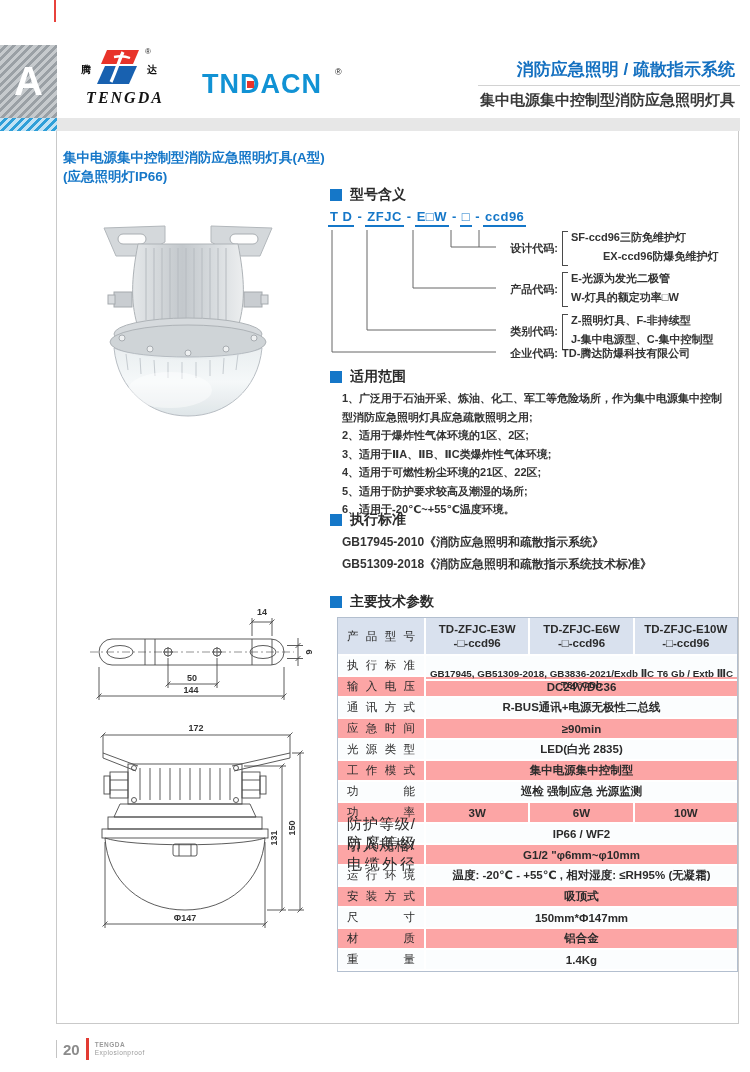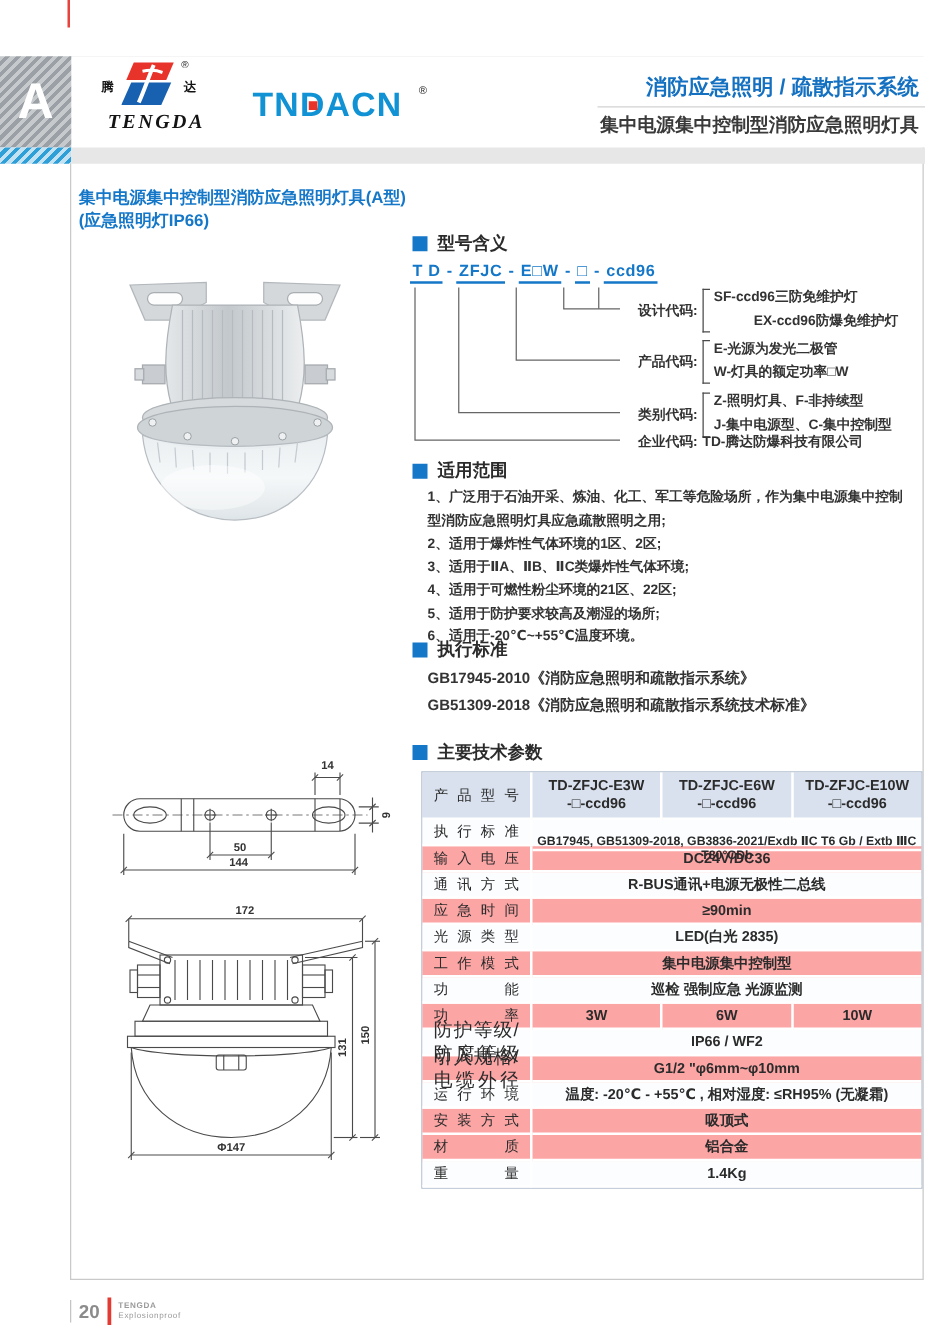--- a/index.html
+++ b/index.html
@@ -336,20 +336,26 @@
       <div class="t-cell t-label">
           <span class="jl">运行环境</span>
         </div>
       <div class="t-cell t-val">温度: -20℃ - +55℃ , 相对湿度: ≤RH95% (无凝霜)</div>
     </div>
     <div class="t-row b">
       <div class="t-cell t-label">
           <span class="jl">安装方式</span>
         </div>
       <div class="t-cell t-val">吸顶式</div>
+    </div>
+    <div class="t-row w">
+      <div class="t-cell t-label">
+          <span class="jl">尺寸</span>
+        </div>
+      <div class="t-cell t-val">150mm*Φ147mm</div>
     </div>
     <div class="t-row b">
       <div class="t-cell t-label">
           <span class="jl">材质</span>
         </div>
       <div class="t-cell t-val">铝合金</div>
     </div>
     <div class="t-row w">
       <div class="t-cell t-label">
           <span class="jl">重量</span>

